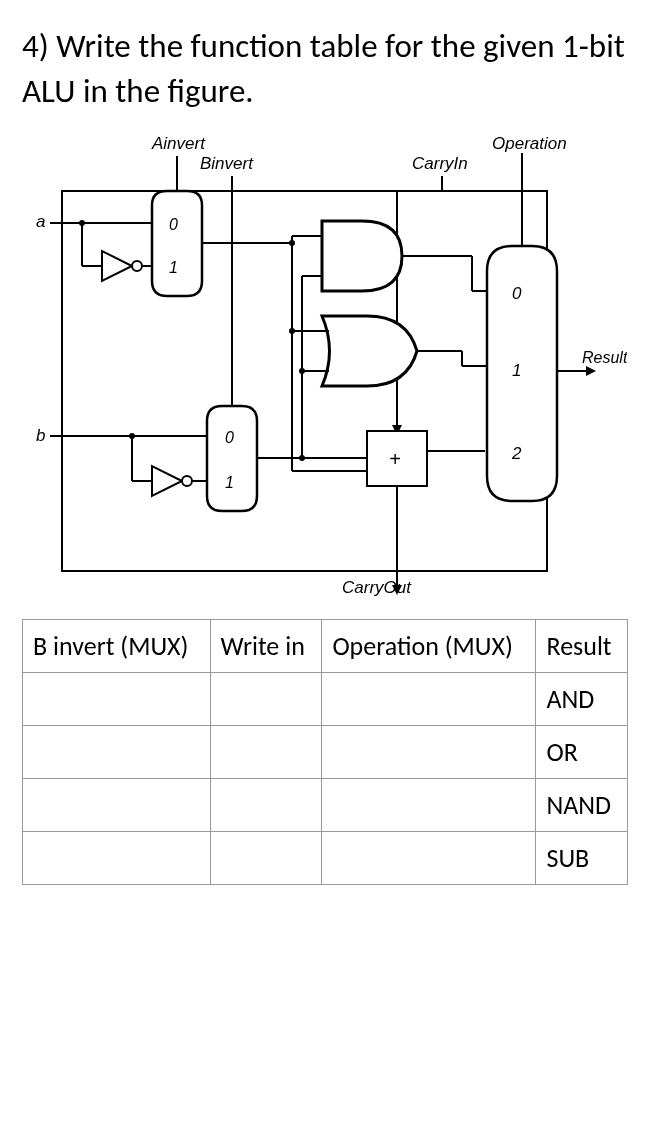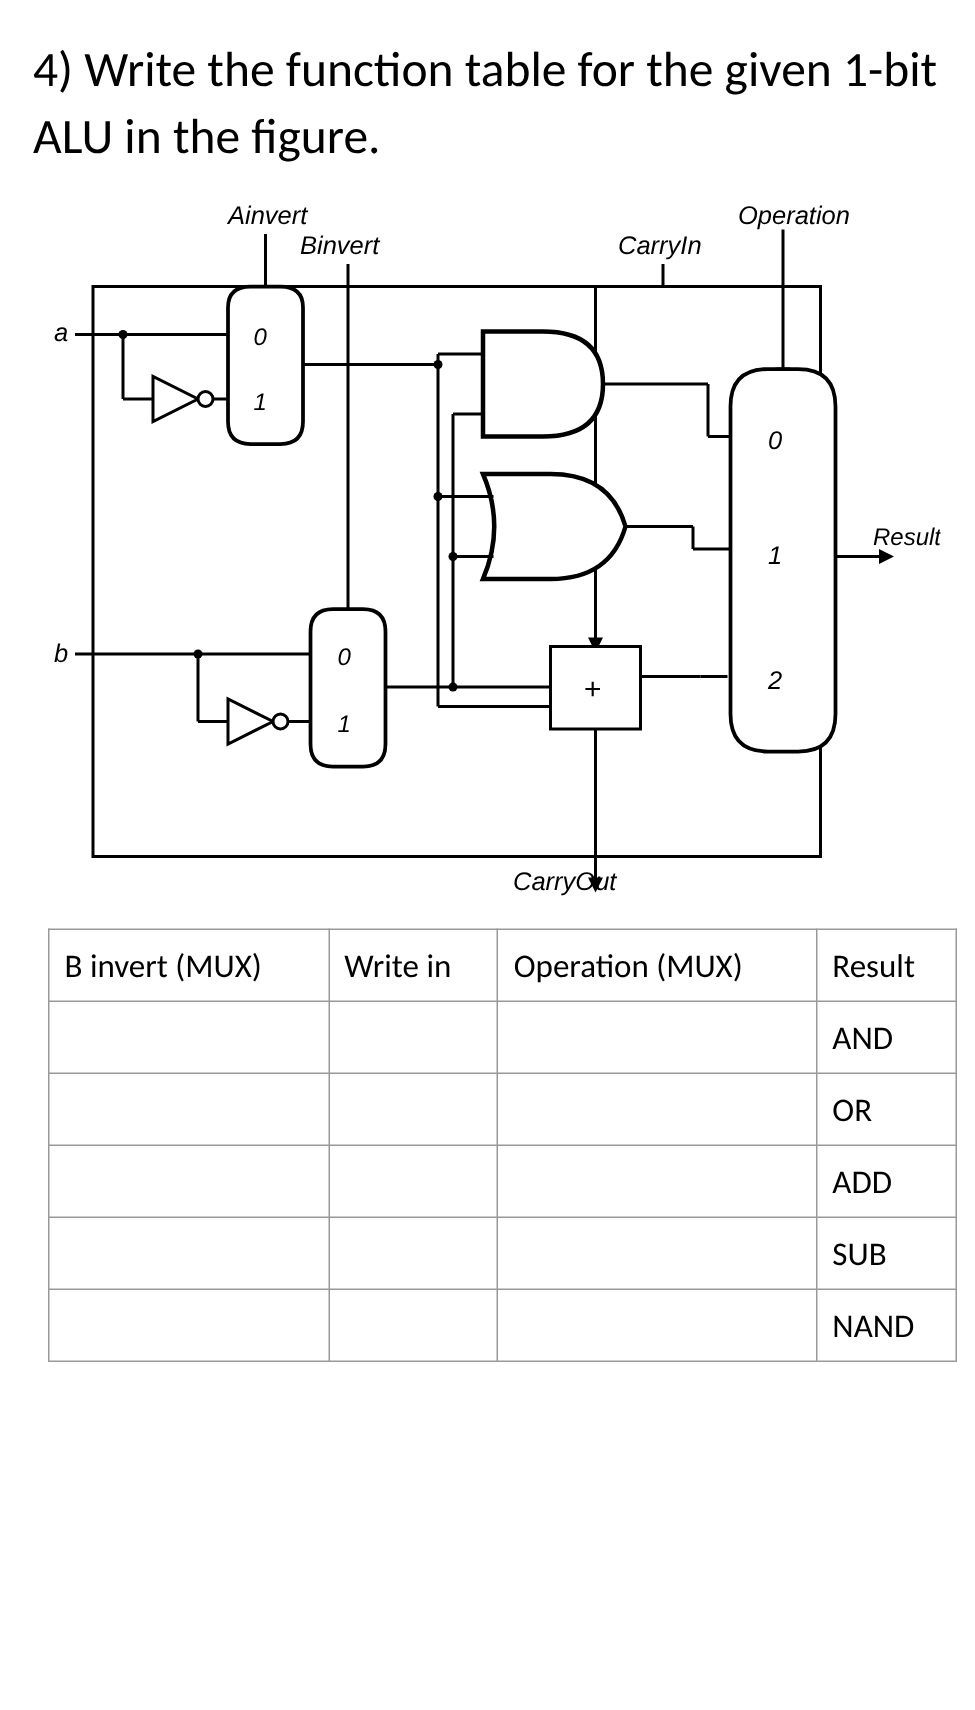--- a/index.html
+++ b/index.html
@@ -20,22 +20,21 @@
       width: 605px;
       margin-bottom: 18px;
       position: relative;
       font-style: italic;
     }
     svg { display: block; }
     .svg-label { font-family: Arial, sans-serif; fill: #000; }
     table {
       border-collapse: collapse;
       width: 100%;
-      font-size: 22px;
-      margin-left: 10px;
+      font-size: 26px;
     }
     td {
       border: 1px solid #999;
       padding: 10px 10px;
       vertical-align: top;
       height: 46px;
     }
     .hdr td { font-weight: 400; }
   </style>
 </head>
@@ -174,28 +173,22 @@
   <tr>
     <td></td>
     <td></td>
     <td></td>
     <td>OR</td>
   </tr>
   <tr>
     <td></td>
     <td></td>
     <td></td>
-    <td>ADD</td>
+    <td>NAND</td>
   </tr>
   <tr>
     <td></td>
     <td></td>
     <td></td>
     <td>SUB</td>
   </tr>
-  <tr>
-    <td></td>
-    <td></td>
-    <td></td>
-    <td>NAND</td>
-  </tr>
 </tbody>
   </table>
 
 </body></html>

